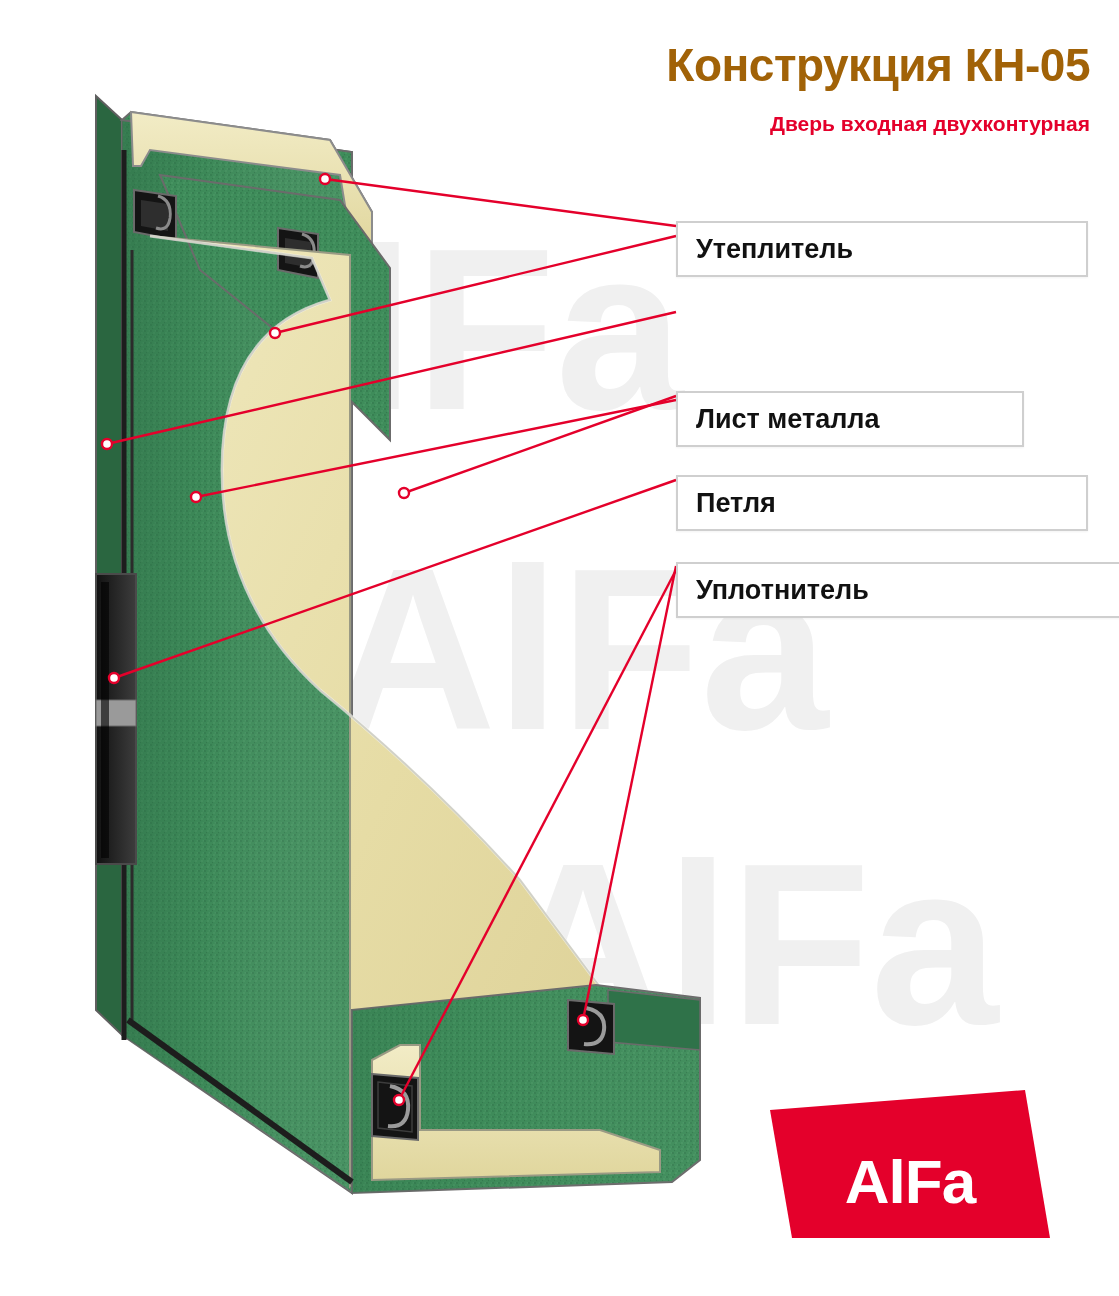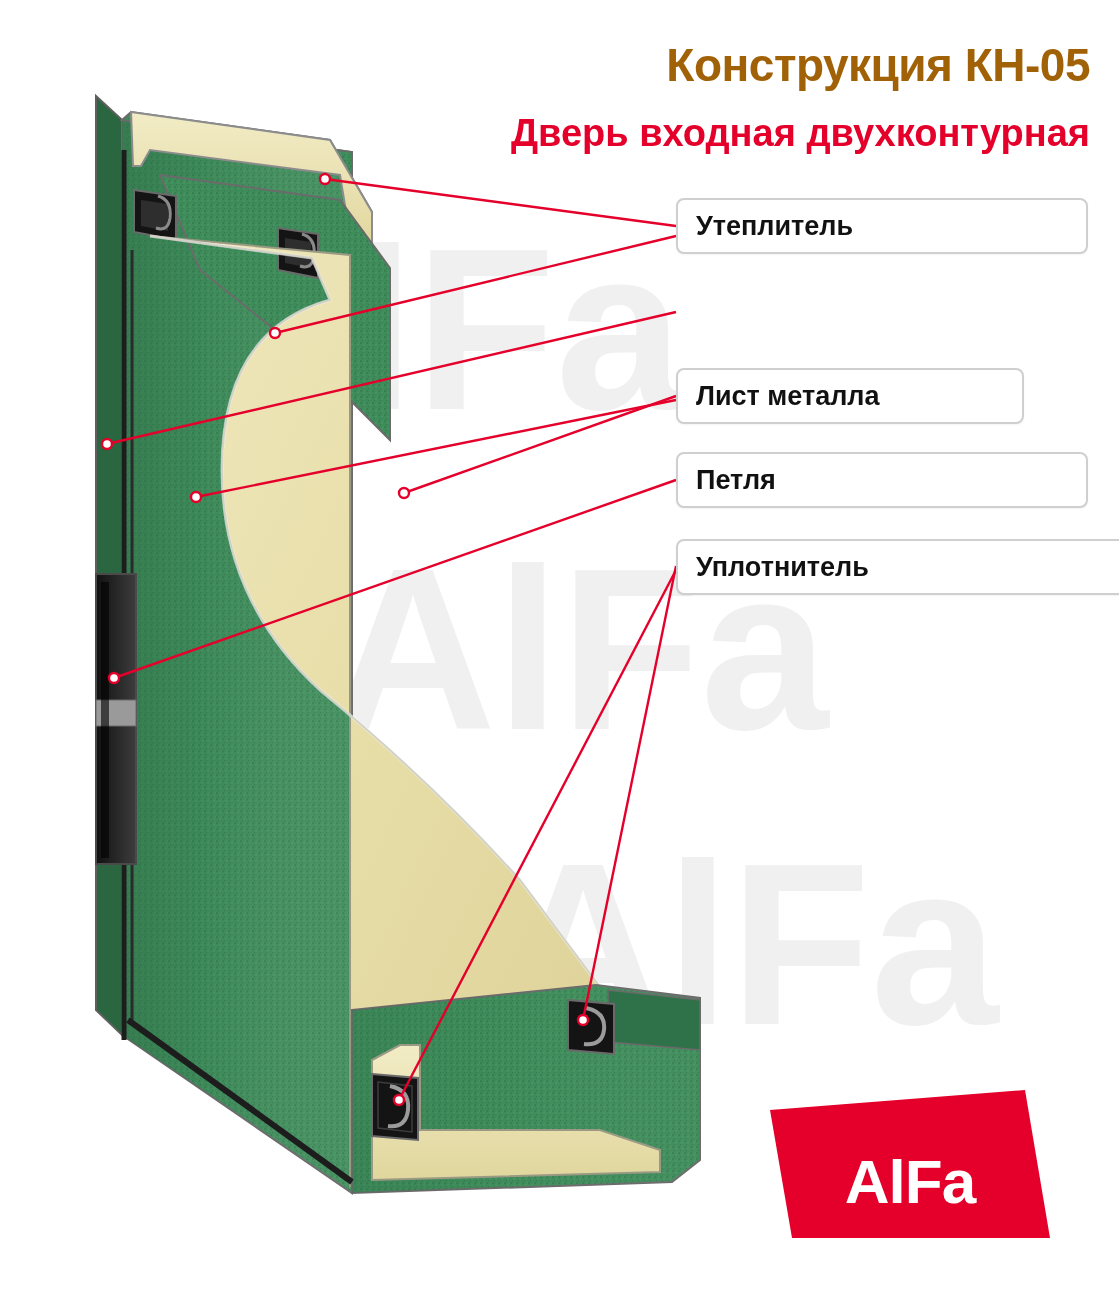--- a/index.html
+++ b/index.html
@@ -28,21 +28,21 @@
     color: #a16207;
     letter-spacing: -0.5px;
     white-space: nowrap;
   }
   .title-sub {
     position: absolute;
     left: 430px;
     top: 112px;
     width: 660px;
     text-align: right;
-    font-size: 38px;
+    font-size: 21px;
     font-weight: bold;
     color: #e4002b;
     white-space: nowrap;
   }
 
   
   .watermark {
     position: absolute;
     color: #f0f0f0;
     font-size: 230px;
@@ -55,30 +55,31 @@
   .wm1 { left: 185px; top: 215px; }
   .wm2 { left: 330px; top: 535px; }
   .wm3 { left: 500px; top: 830px; }
 
   
   .label-box {
     position: absolute;
     height: 56px;
     box-sizing: border-box;
     border: 2px solid #cfcfcf;
-    border-radius: 8px;
+    border-radius: 0;
     background: #ffffff;
     display: flex;
     align-items: center;
     padding-left: 18px;
     font-size: 27px;
     font-weight: bold;
     color: #111111;
     white-space: nowrap;
     box-shadow: 0 1px 2px rgba(0,0,0,0.05);
+    margin-top: 23px;
   }
 
   
   .logo {
     position: absolute;
     left: 770px;
     top: 1090px;
     width: 280px;
     height: 152px;
   }

